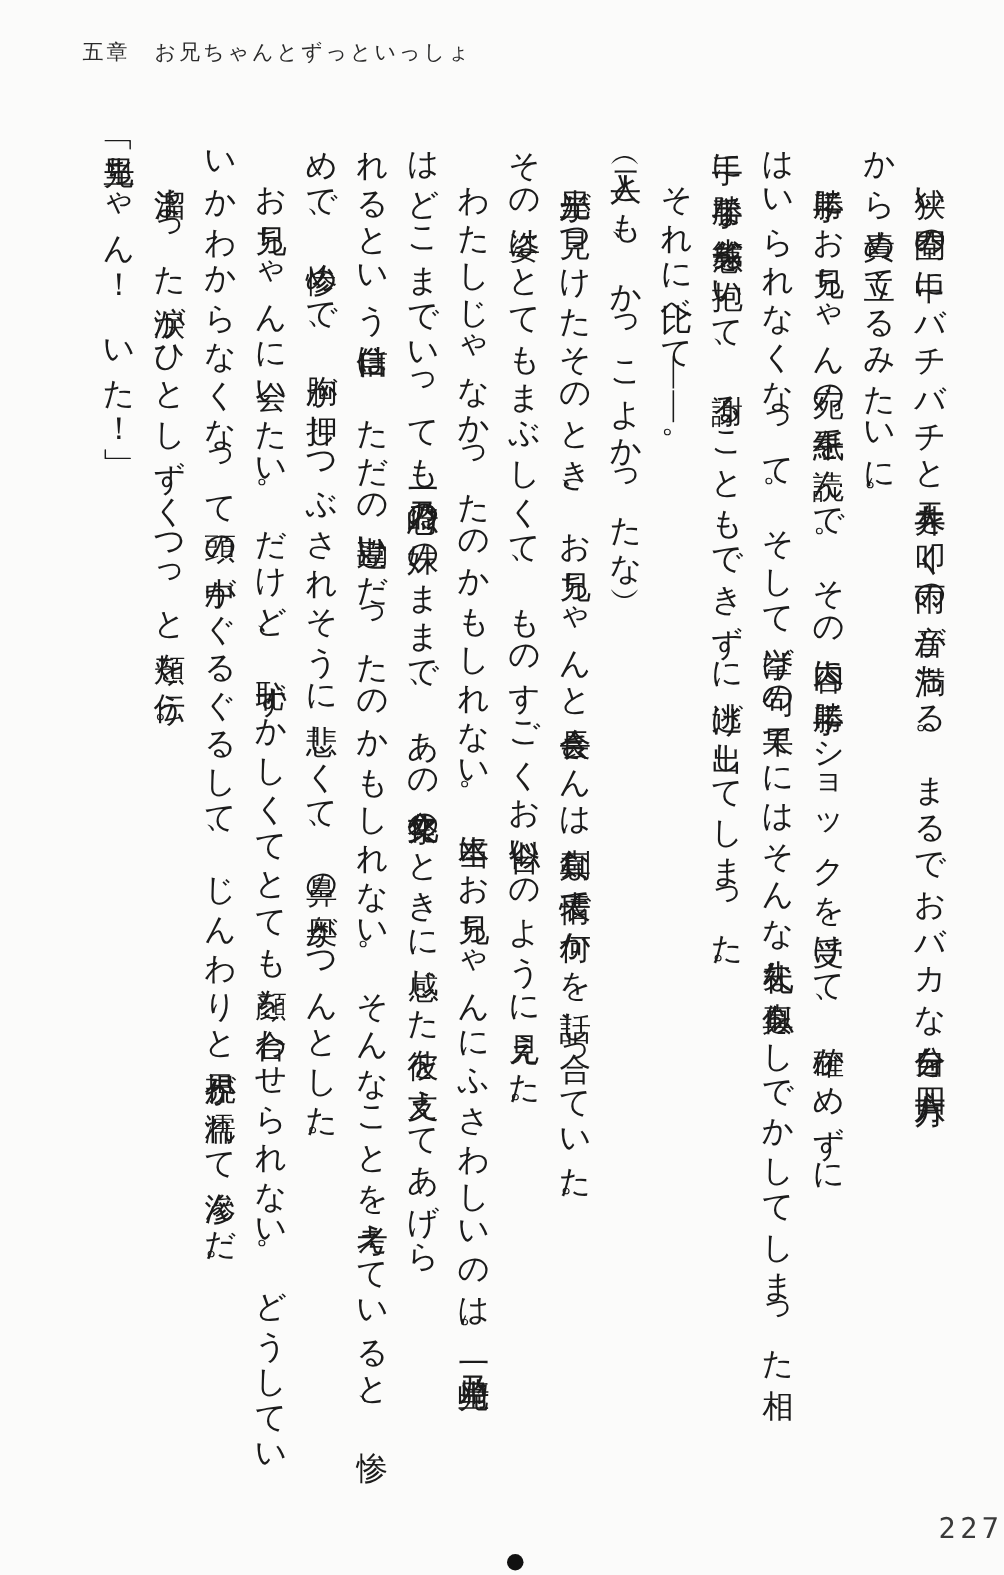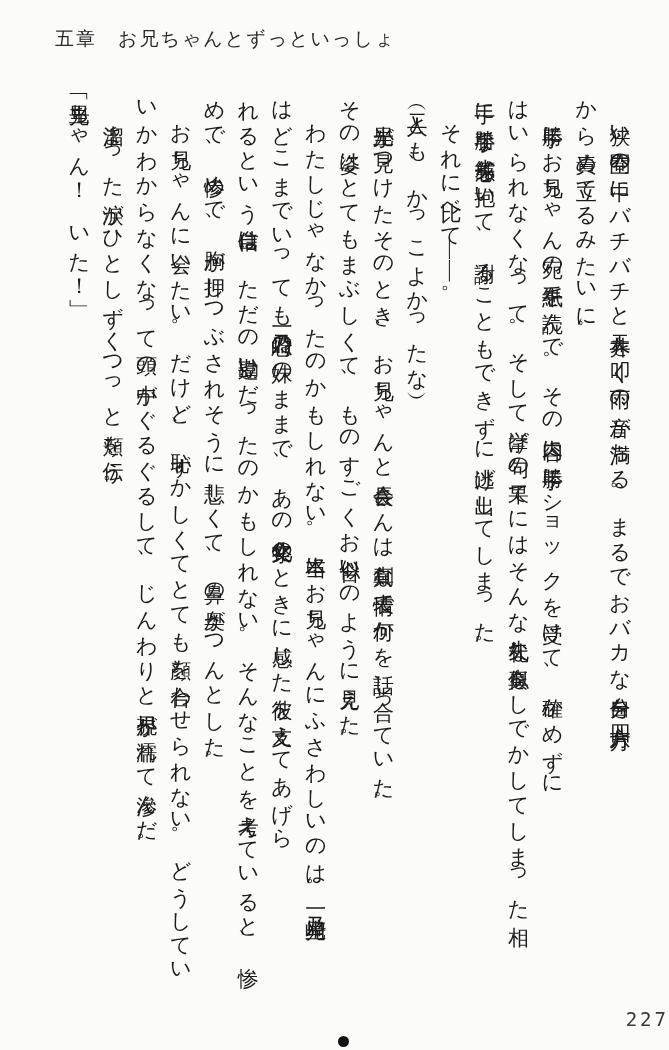--- a/index.html
+++ b/index.html
@@ -6,21 +6,21 @@
   .page{
     position:relative;
     width:669px;height:1050px;
     background:#fbfbfa;
     overflow:hidden;
     font-family:"Liberation Serif","DejaVu Serif",serif;
   }
   .chapter-header{
     position:absolute;
     left:55px;top:26px;
-    font-size:19px;
+    font-size:14px;
     letter-spacing:2px;
     color:#2a2a2a;
     white-space:pre;
   }
   .text-block{
     position:absolute;
     top:86px;right:33px;
     height:900px;
     writing-mode:vertical-rl;
     -webkit-writing-mode:vertical-rl;

